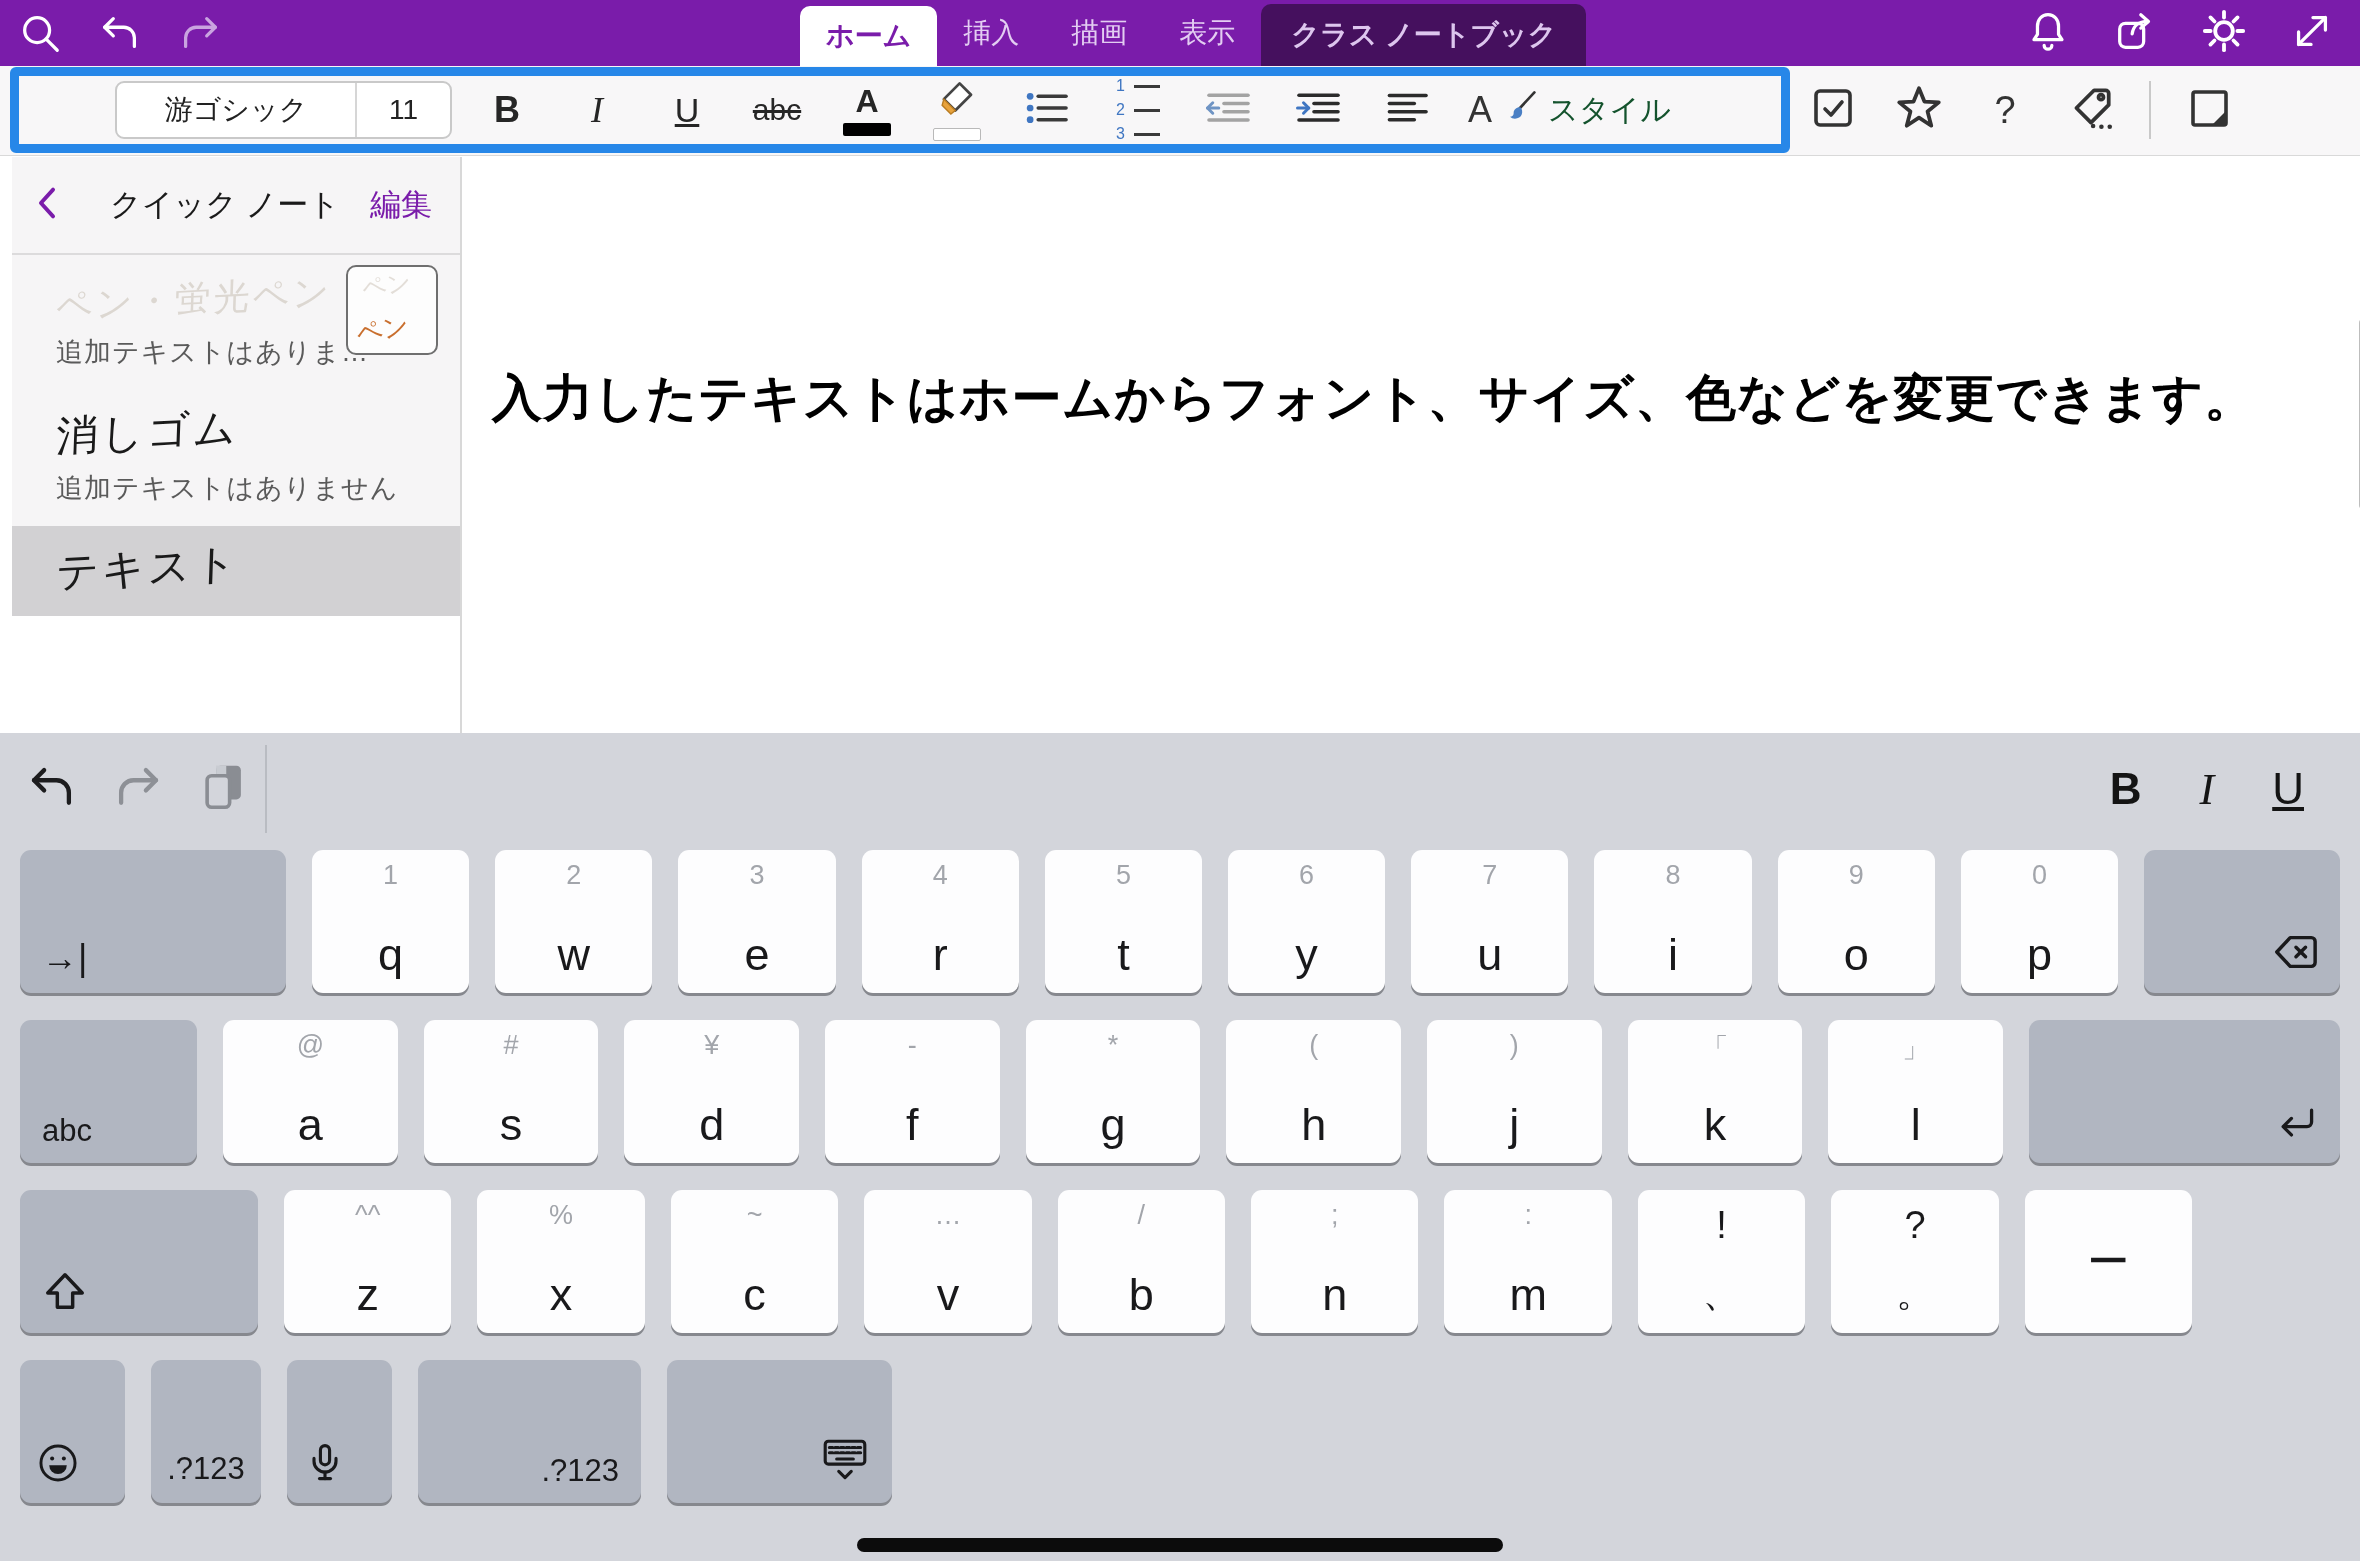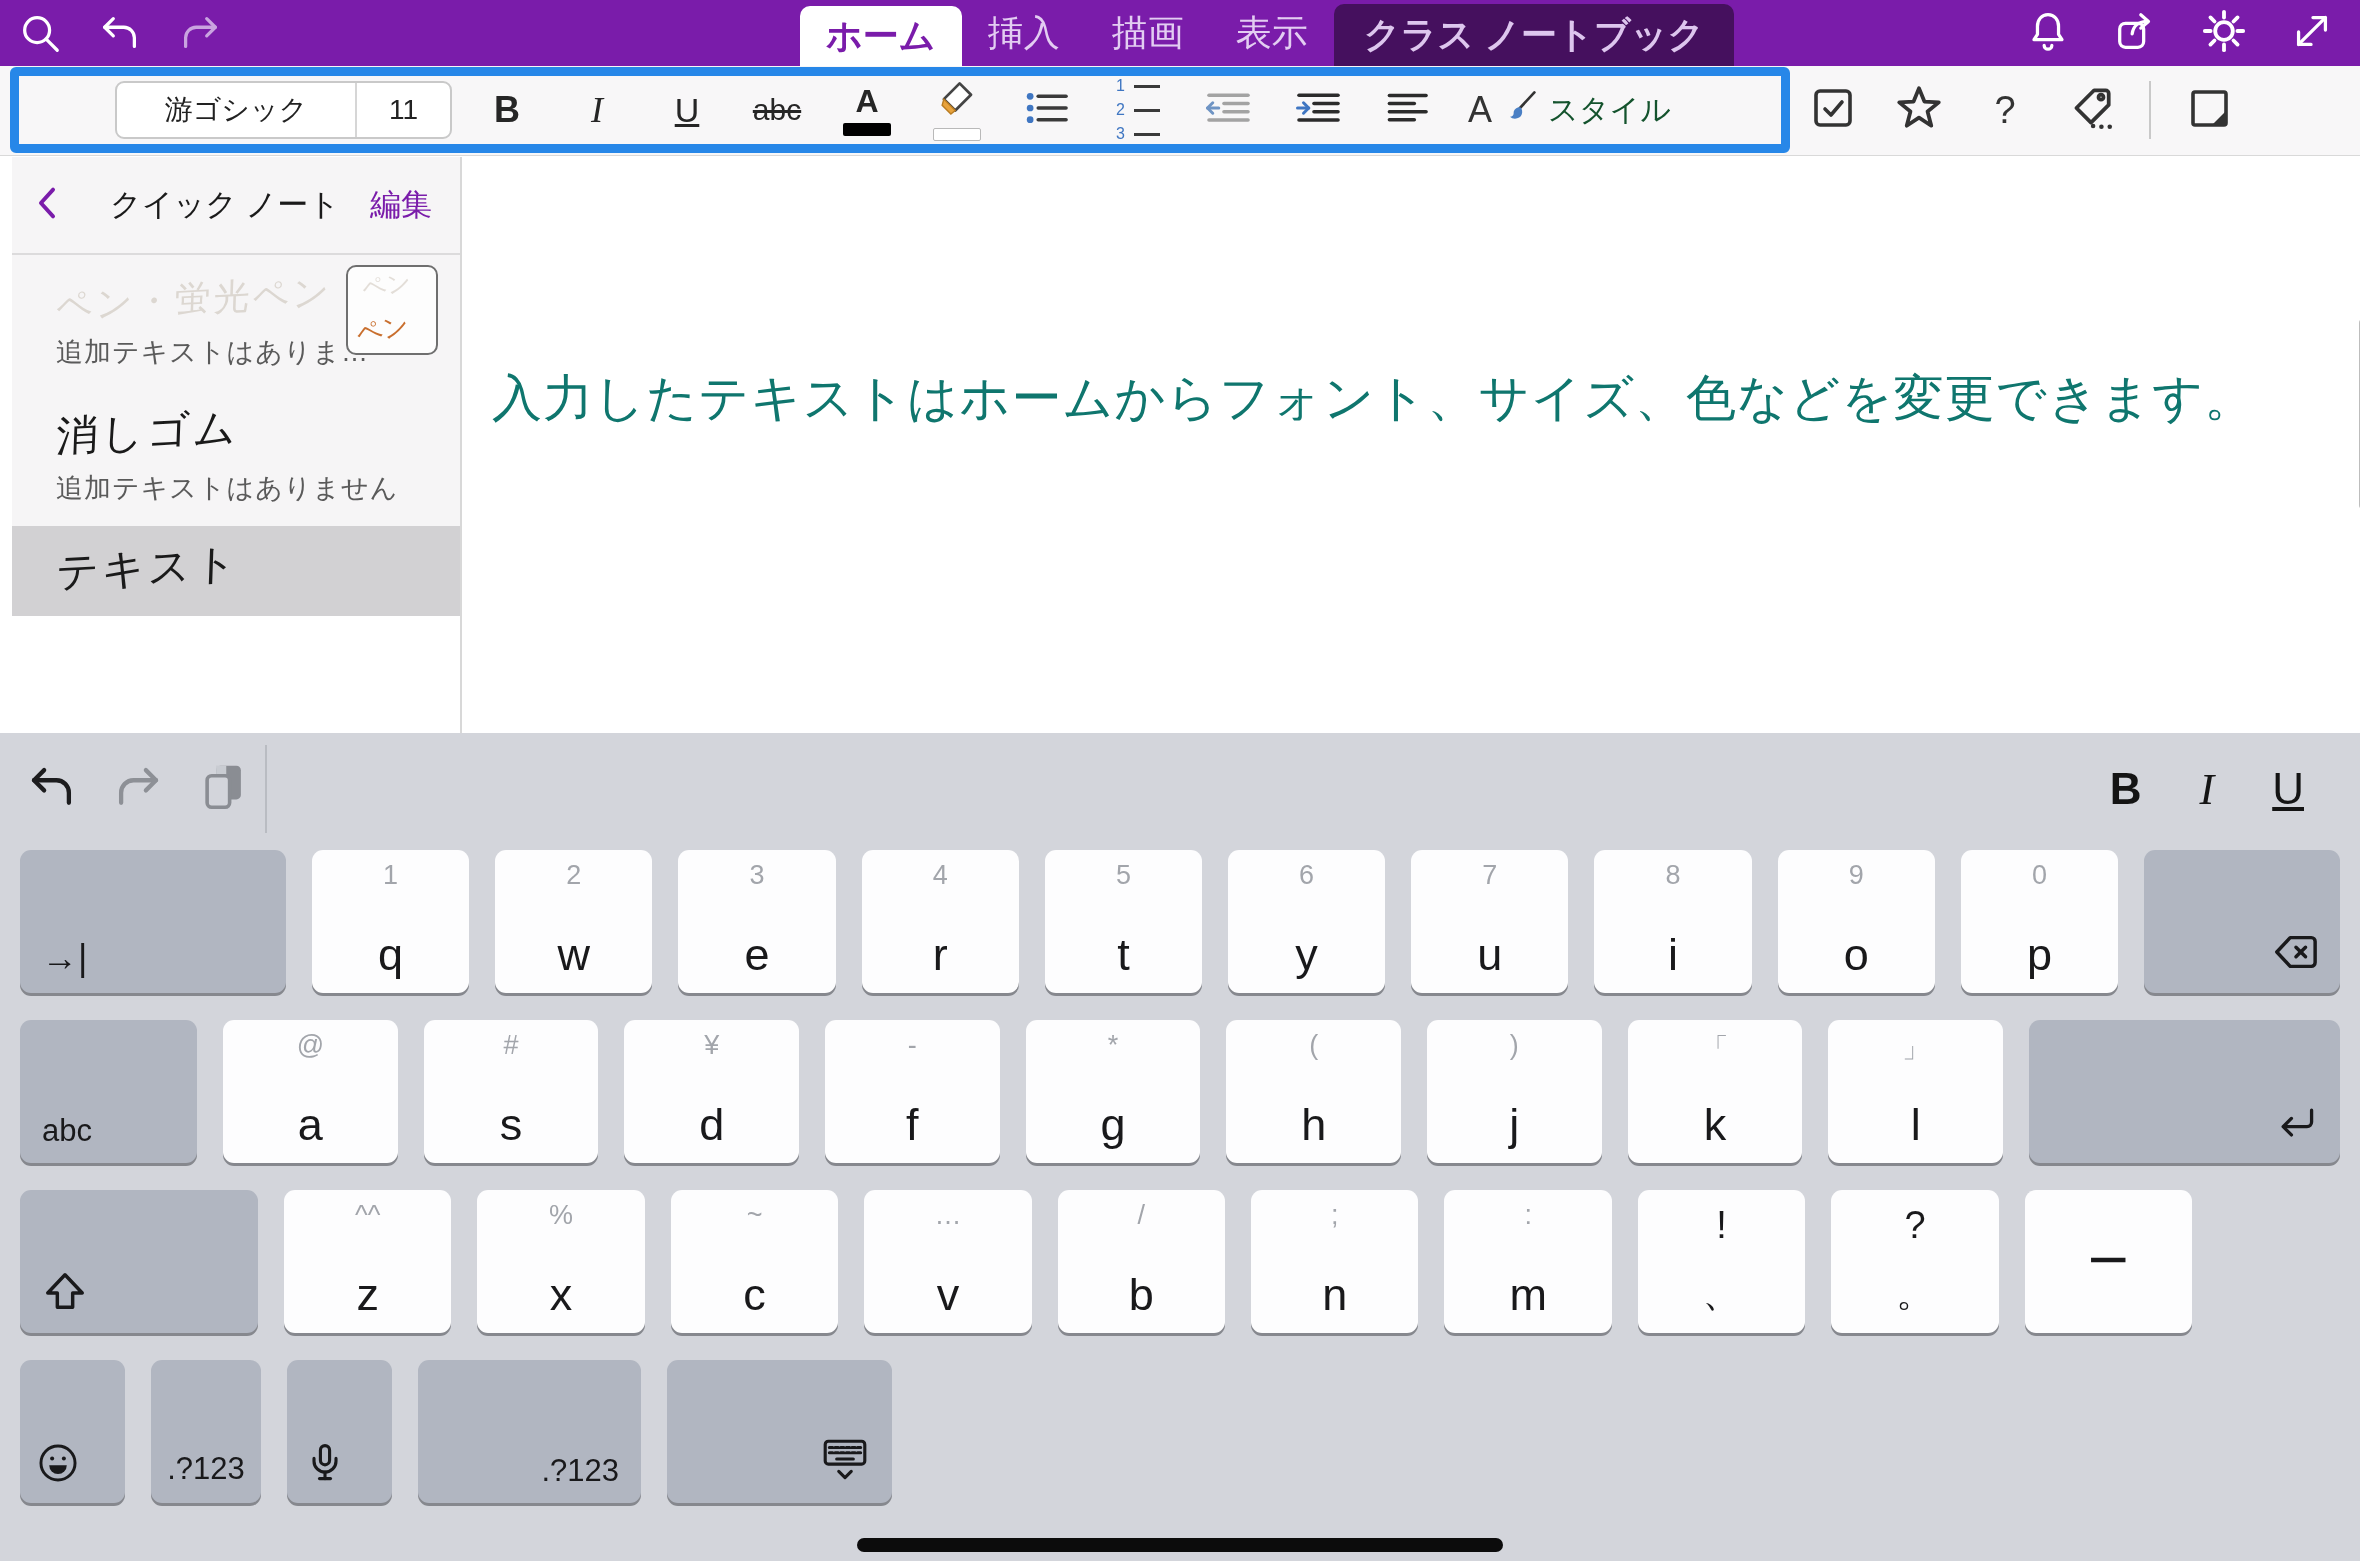--- a/index.html
+++ b/index.html
@@ -6,21 +6,21 @@
   html,body { background:#fff; }
   body { font-family:"Liberation Sans", sans-serif; }
   #app { position:relative; width:2360px; height:1561px; overflow:hidden; background:#fff; }
 
   
   .titlebar { position:absolute; top:0; left:0; width:100%; height:66px; background:#7a1caa; }
   .tb-left { position:absolute; left:16px; top:0; height:66px; display:flex; align-items:center; gap:32px; }
   .tb-left .icon-btn svg { display:block; }
   .icon-btn { width:48px; height:48px; display:flex; align-items:center; justify-content:center; cursor:pointer; }
   .tabs { position:absolute; left:800px; top:0; height:66px; display:flex; align-items:flex-end; }
-  .tab { height:66px; display:flex; align-items:center; padding:0 26px; font-size:36px; color:#e3cdf2; cursor:pointer; }
+  .tab { height:66px; display:flex; align-items:center; padding:0 26px; font-size:28px; color:#e3cdf2; cursor:pointer; }
   .tab.active { background:#fff; color:#7a1caa; font-weight:bold; border-radius:10px 10px 0 0; margin-top:6px; height:60px; }
   .tab.dark { background:#45105e; color:#ddc6ee; border-radius:10px 10px 0 0; margin-top:4px; height:62px; padding:0 30px;font-weight:bold; }
   .tb-right { position:absolute; right:24px; top:0; height:66px; display:flex; align-items:center; gap:40px; }
 
   
   .toolbar { position:absolute; top:66px; left:0; width:100%; height:90px; background:#f8f7f8; border-bottom:1px solid #d9d9d9; }
   .ribbon-highlight { position:absolute; left:10px; top:1px; width:1780px; height:86px; border:9px solid #2787e8; border-radius:6px; background:#f8f7f8; display:flex; align-items:center; padding-left:96px; }
   .font-field { display:flex; align-items:center; height:58px; width:337px; background:#fff; border:2px solid #c9c9c9; border-radius:9px; overflow:hidden; flex:none; }
   .font-name { flex:1; text-align:center; font-size:28px; color:#222; cursor:pointer; }
   .font-size { width:95px; text-align:center; font-size:28px; color:#222; border-left:2px solid #d6d6d6; height:100%; display:flex; align-items:center; justify-content:center; cursor:pointer; }
@@ -55,21 +55,21 @@
   .sb-edit { position:absolute; right:28px; font-size:31px; color:#7a1caa; cursor:pointer; }
   .sb-item { position:relative; padding:14px 24px 20px 44px; cursor:pointer; }
   .sb-item .hand { display:inline-block; font-size:42px; color:#1a1a1a; transform:rotate(-3deg) skewX(-5deg); letter-spacing:3px; }
   .sb-item .hand.faint { color:#dcd7d1; font-size:36px; }
   .sb-item .sub { display:block; font-size:27px; color:#5a5a5a; margin-top:10px; letter-spacing:1px; }
   .sb-item.selected { background:#d2d1d3; }
   .thumb { position:absolute; right:22px; top:10px; width:92px; height:90px; background:#fdfdfd; border:2px solid #6f6f6f; border-radius:10px; overflow:hidden; }
   .thumb .t-faint { position:absolute; top:2px; left:14px; font-size:24px; color:#e3ded8; transform:rotate(-8deg); }
   .thumb .t-orange { position:absolute; bottom:6px; left:8px; font-size:26px; color:#c96f2e; transform:rotate(-10deg); }
   .main-canvas { position:absolute; left:452px; top:0; right:0; height:576px; background:#fff; }
-  .note-text { position:absolute; left:28px; top:208px; font-size:50px; font-weight:normal; letter-spacing:1px; color:#0f766e; white-space:nowrap; }
+  .note-text { position:absolute; left:28px; top:208px; font-size:50px; font-weight:bold; letter-spacing:1px; color:#000000; white-space:nowrap; }
   .scrollbar { position:absolute; right:5px; top:162px; width:8px; height:190px; background:#bdbdbd; border-radius:4px; }
 
   
   .kb { position:absolute; top:733px; left:0; width:100%; height:828px; background:#d3d5db; }
   .kb-acc { position:relative; height:112px; }
   .acc-left { position:absolute; left:28px; top:0; height:112px; display:flex; align-items:center; gap:38px; }
   .acc-div { position:absolute; left:265px; top:12px; width:2px; height:88px; background:#b9bcc2; }
   .acc-right { position:absolute; right:56px; top:0; height:112px; display:flex; align-items:center; gap:58px; }
   .acc-right .fmt { font-size:44px; color:#141414; cursor:pointer; }
   .acc-right .fmt.i { font-family:"Liberation Serif", serif; font-style:italic; }

